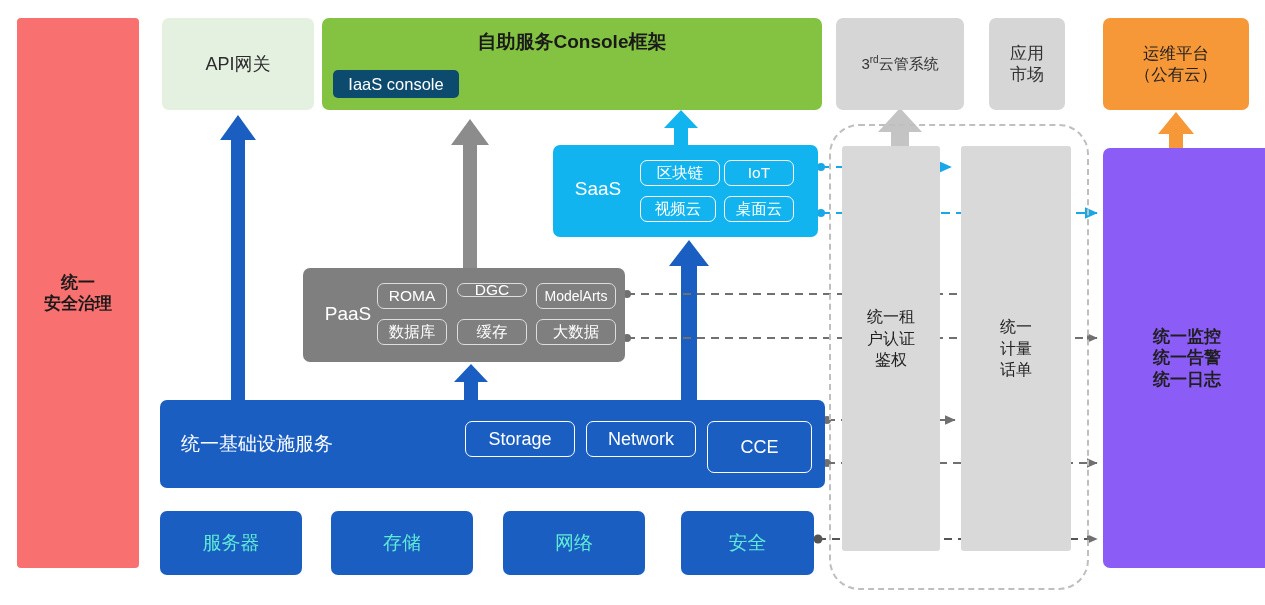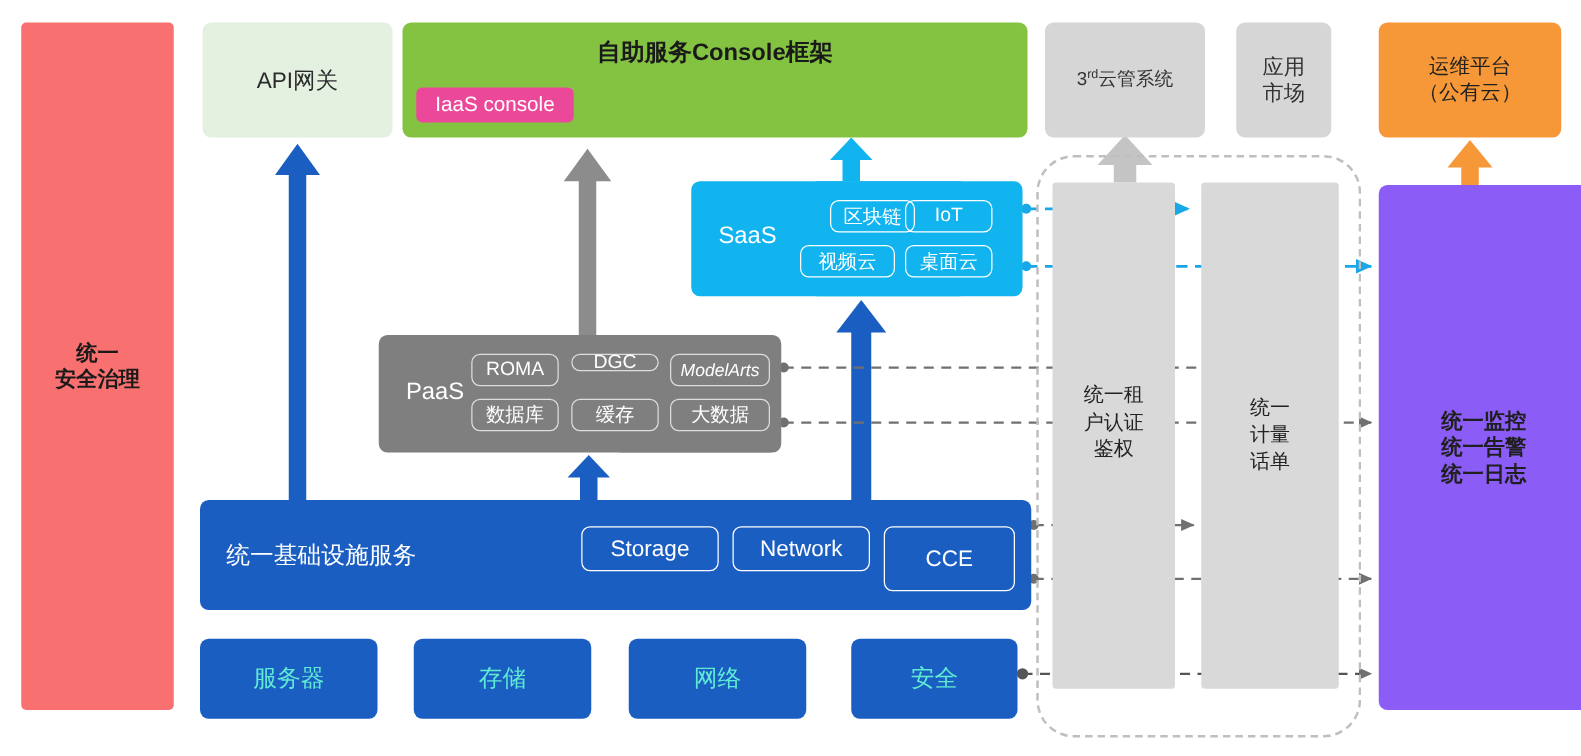--- a/index.html
+++ b/index.html
@@ -10,50 +10,50 @@
   
   .gov{left:17px;top:18px;width:122px;height:550px;background:#F97070;border-radius:4px;color:#1a1a1a;font-size:17px;font-weight:700;}
 
   
   .apigw{left:162px;top:18px;width:152px;height:92px;background:#E4F0E0;border-radius:7px;color:#2b2b2b;font-size:18px;}
 
   
   .console-frame{left:322px;top:18px;width:500px;height:92px;background:#84C341;border-radius:7px;}
   .console-title{position:absolute;left:322px;top:28px;width:500px;height:28px;color:#1a1a1a;font-size:19px;font-weight:600;display:flex;align-items:center;justify-content:center;}
   .cbtn{position:absolute;top:70px;height:28px;border-radius:5px;display:flex;align-items:center;justify-content:center;color:#fff;font-size:16.5px;}
-  .cbtn.iaas{left:333px;width:126px;background:#ec4899;}
+  .cbtn.iaas{left:333px;width:126px;background:#0c4a6e;}
   .cbtn.paas{left:490px;width:132px;background:#8B8B8B;}
   .cbtn.saas{left:647px;width:128px;background:#11B4EF;}
 
   
   .thirdcloud{left:836px;top:18px;width:128px;height:92px;background:#D6D6D6;border-radius:7px;color:#333;font-size:15px;}
   .thirdcloud sup{font-size:10px;vertical-align:super;}
   .appmkt{left:989px;top:18px;width:76px;height:92px;background:#D6D6D6;border-radius:7px;color:#333;font-size:17px;}
 
   
   .opstop{left:1103px;top:18px;width:146px;height:92px;background:#F79838;border-radius:7px;color:#1f1f1f;font-size:16.5px;}
   .opsmain{left:1103px;top:148px;width:168px;height:420px;background:#8b5cf6;border-radius:7px;color:#1f1f1f;font-size:17px;font-weight:600;}
 
   
   .saas{left:553px;top:145px;width:265px;height:92px;background:#11B4EF;border-radius:7px;}
   .saas-label{position:absolute;left:563px;top:178px;width:70px;color:#fff;font-size:19px;display:flex;align-items:center;justify-content:center;}
   .pill{position:absolute;display:flex;align-items:center;justify-content:center;border-radius:7px;color:#fff;font-size:15.5px;box-sizing:border-box;}
   .pill.s{border:1.6px solid #ffffff;}
-  .s1{left:664px;top:160px;width:68px;height:26px;}
+  .s1{left:640px;top:160px;width:80px;height:26px;}
   .s2{left:724px;top:160px;width:70px;height:26px;}
   .s3{left:640px;top:196px;width:76px;height:26px;}
   .s4{left:724px;top:196px;width:70px;height:26px;}
 
   
   .paas{left:303px;top:268px;width:322px;height:94px;background:#7F7F7F;border-radius:7px;}
   .paas-label{position:absolute;left:313px;top:303px;width:70px;color:#fff;font-size:19px;display:flex;align-items:center;justify-content:center;}
   .pill.p{border:1.6px solid #DDDDDD;color:#fff;}
   .p1{left:377px;top:283px;width:70px;height:26px;}
   .p2{left:457px;top:283px;width:70px;height:14px;}
-  .p3{left:536px;top:283px;width:80px;height:26px;font-size:14px;font-style:italic;}
+  .p3{left:536px;top:283px;width:80px;height:26px;font-size:14px;}
   .p4{left:377px;top:319px;width:70px;height:26px;}
   .p5{left:457px;top:319px;width:70px;height:26px;}
   .p6{left:536px;top:319px;width:80px;height:26px;}
 
   
   .infra{left:160px;top:400px;width:665px;height:88px;background:#1B5EC2;border-radius:7px;}
   .infra-label{position:absolute;left:172px;top:424px;width:170px;height:40px;color:#fff;font-size:19px;display:flex;align-items:center;justify-content:center;}
   .pill.i{border:1.7px solid #ffffff;color:#fff;font-size:18px;}
   .i1{left:344px;top:421px;width:110px;height:36px;}
   .i2{left:465px;top:421px;width:110px;height:36px;text-align:center;}

